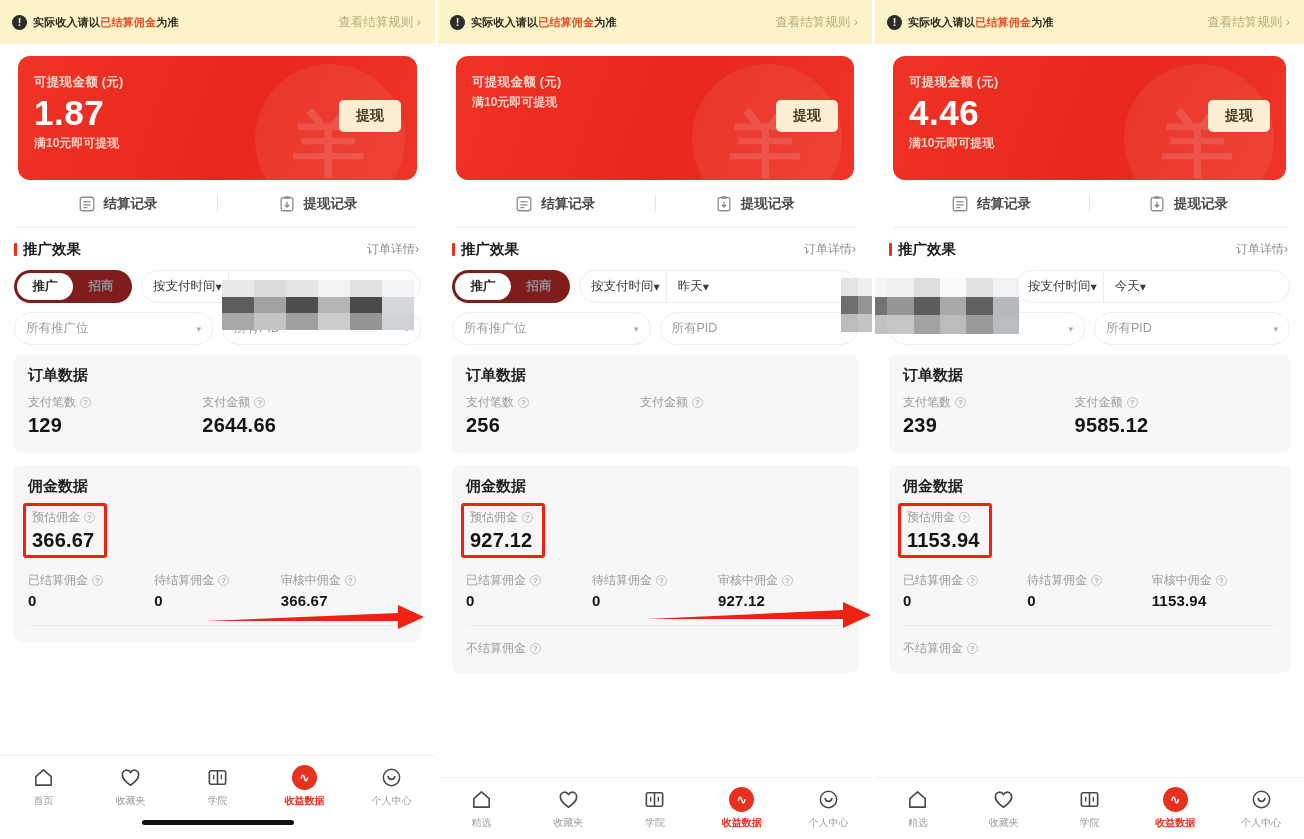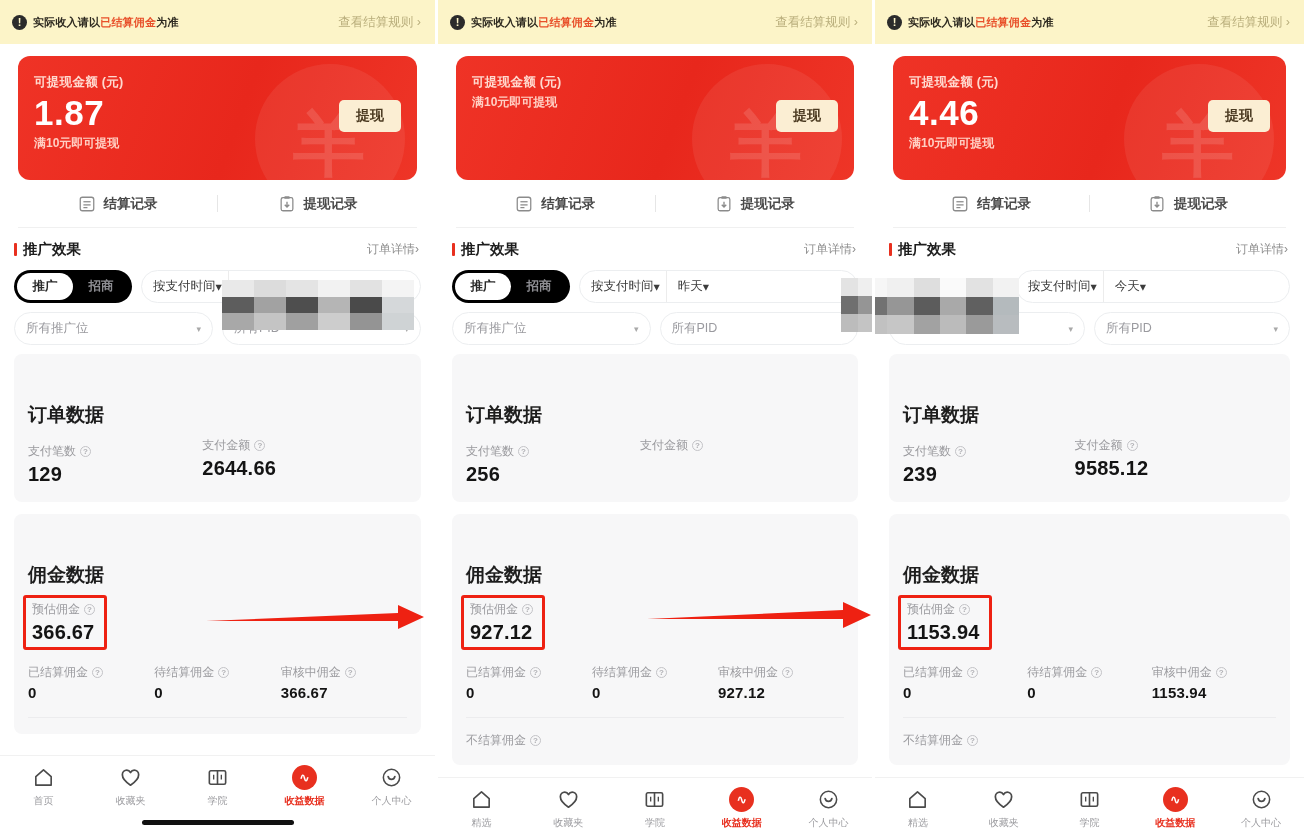--- a/index.html
+++ b/index.html
@@ -102,21 +102,21 @@
     margin-top: 2px;
   }
   .sec-bar { width: 3px; height: 13px; background:#e8301f; border-radius:1px; margin-right: 6px; }
   .sec-title { font-size: 14.5px; font-weight: 700; color: #1d1d1d; }
   .sec-link { margin-left:auto; font-size:12px; color:#8e8e8e; white-space:nowrap; }
 
   
   .filters { padding: 2px 14px 0 14px; position: relative; }
   .frow { display:flex; gap: 9px; margin-bottom: 9px; align-items:center; }
   .seg {
-    display:flex; background:#000000; border-radius: 18px; padding: 3px;
+    display:flex; background:#7f1d1d; border-radius: 18px; padding: 3px;
     flex: 0 0 auto; width: 118px; height: 33px;
   }
   .seg > div {
     flex:1; display:flex; align-items:center; justify-content:center;
     font-size: 12.5px; font-weight:700; color:#8d8d92; border-radius: 15px;
   }
   .seg > div.on { background:#ffffff; color:#2a2a2a; }
   .pill {
     height: 33px; border: 1px solid #eceef0; border-radius: 18px;
     display:flex; align-items:center; padding: 0 11px;
@@ -141,24 +141,24 @@
   .mosaic i { display:block; }
 
   
   .dcard {
     margin: 5px 14px 0 14px;
     background: #f7f7f8;
     border-radius: 8px;
     padding: 12px 14px 16px 14px;
     position: relative;
   }
-  .dcard-title { font-size: 19px; font-weight: 700; color:#1d1d1d; margin-bottom: 9px; margin-top: 36px; }
+  .dcard-title { font-size: 15px; font-weight: 700; color:#1d1d1d; margin-bottom: 9px; }
   .metrics { display:flex; }
   .metric { }
-  .metric.m1 { width: 46%; margin-top: 6px; }
+  .metric.m1 { width: 46%; }
   .metric.m2 { width: 54%; }
   .metric.t3 { width: 33.33%; }
   .mlabel {
     font-size: 12px; color:#9b9b9f; display:flex; align-items:center; gap:4px;
     white-space:nowrap;
   }
   .qmark {
     width: 11px; height: 11px; border-radius:50%; border:1px solid #c3c3c7;
     color:#b0b0b4; font-size:8px; line-height:9.5px; text-align:center;
     flex:0 0 auto; font-weight:700;

